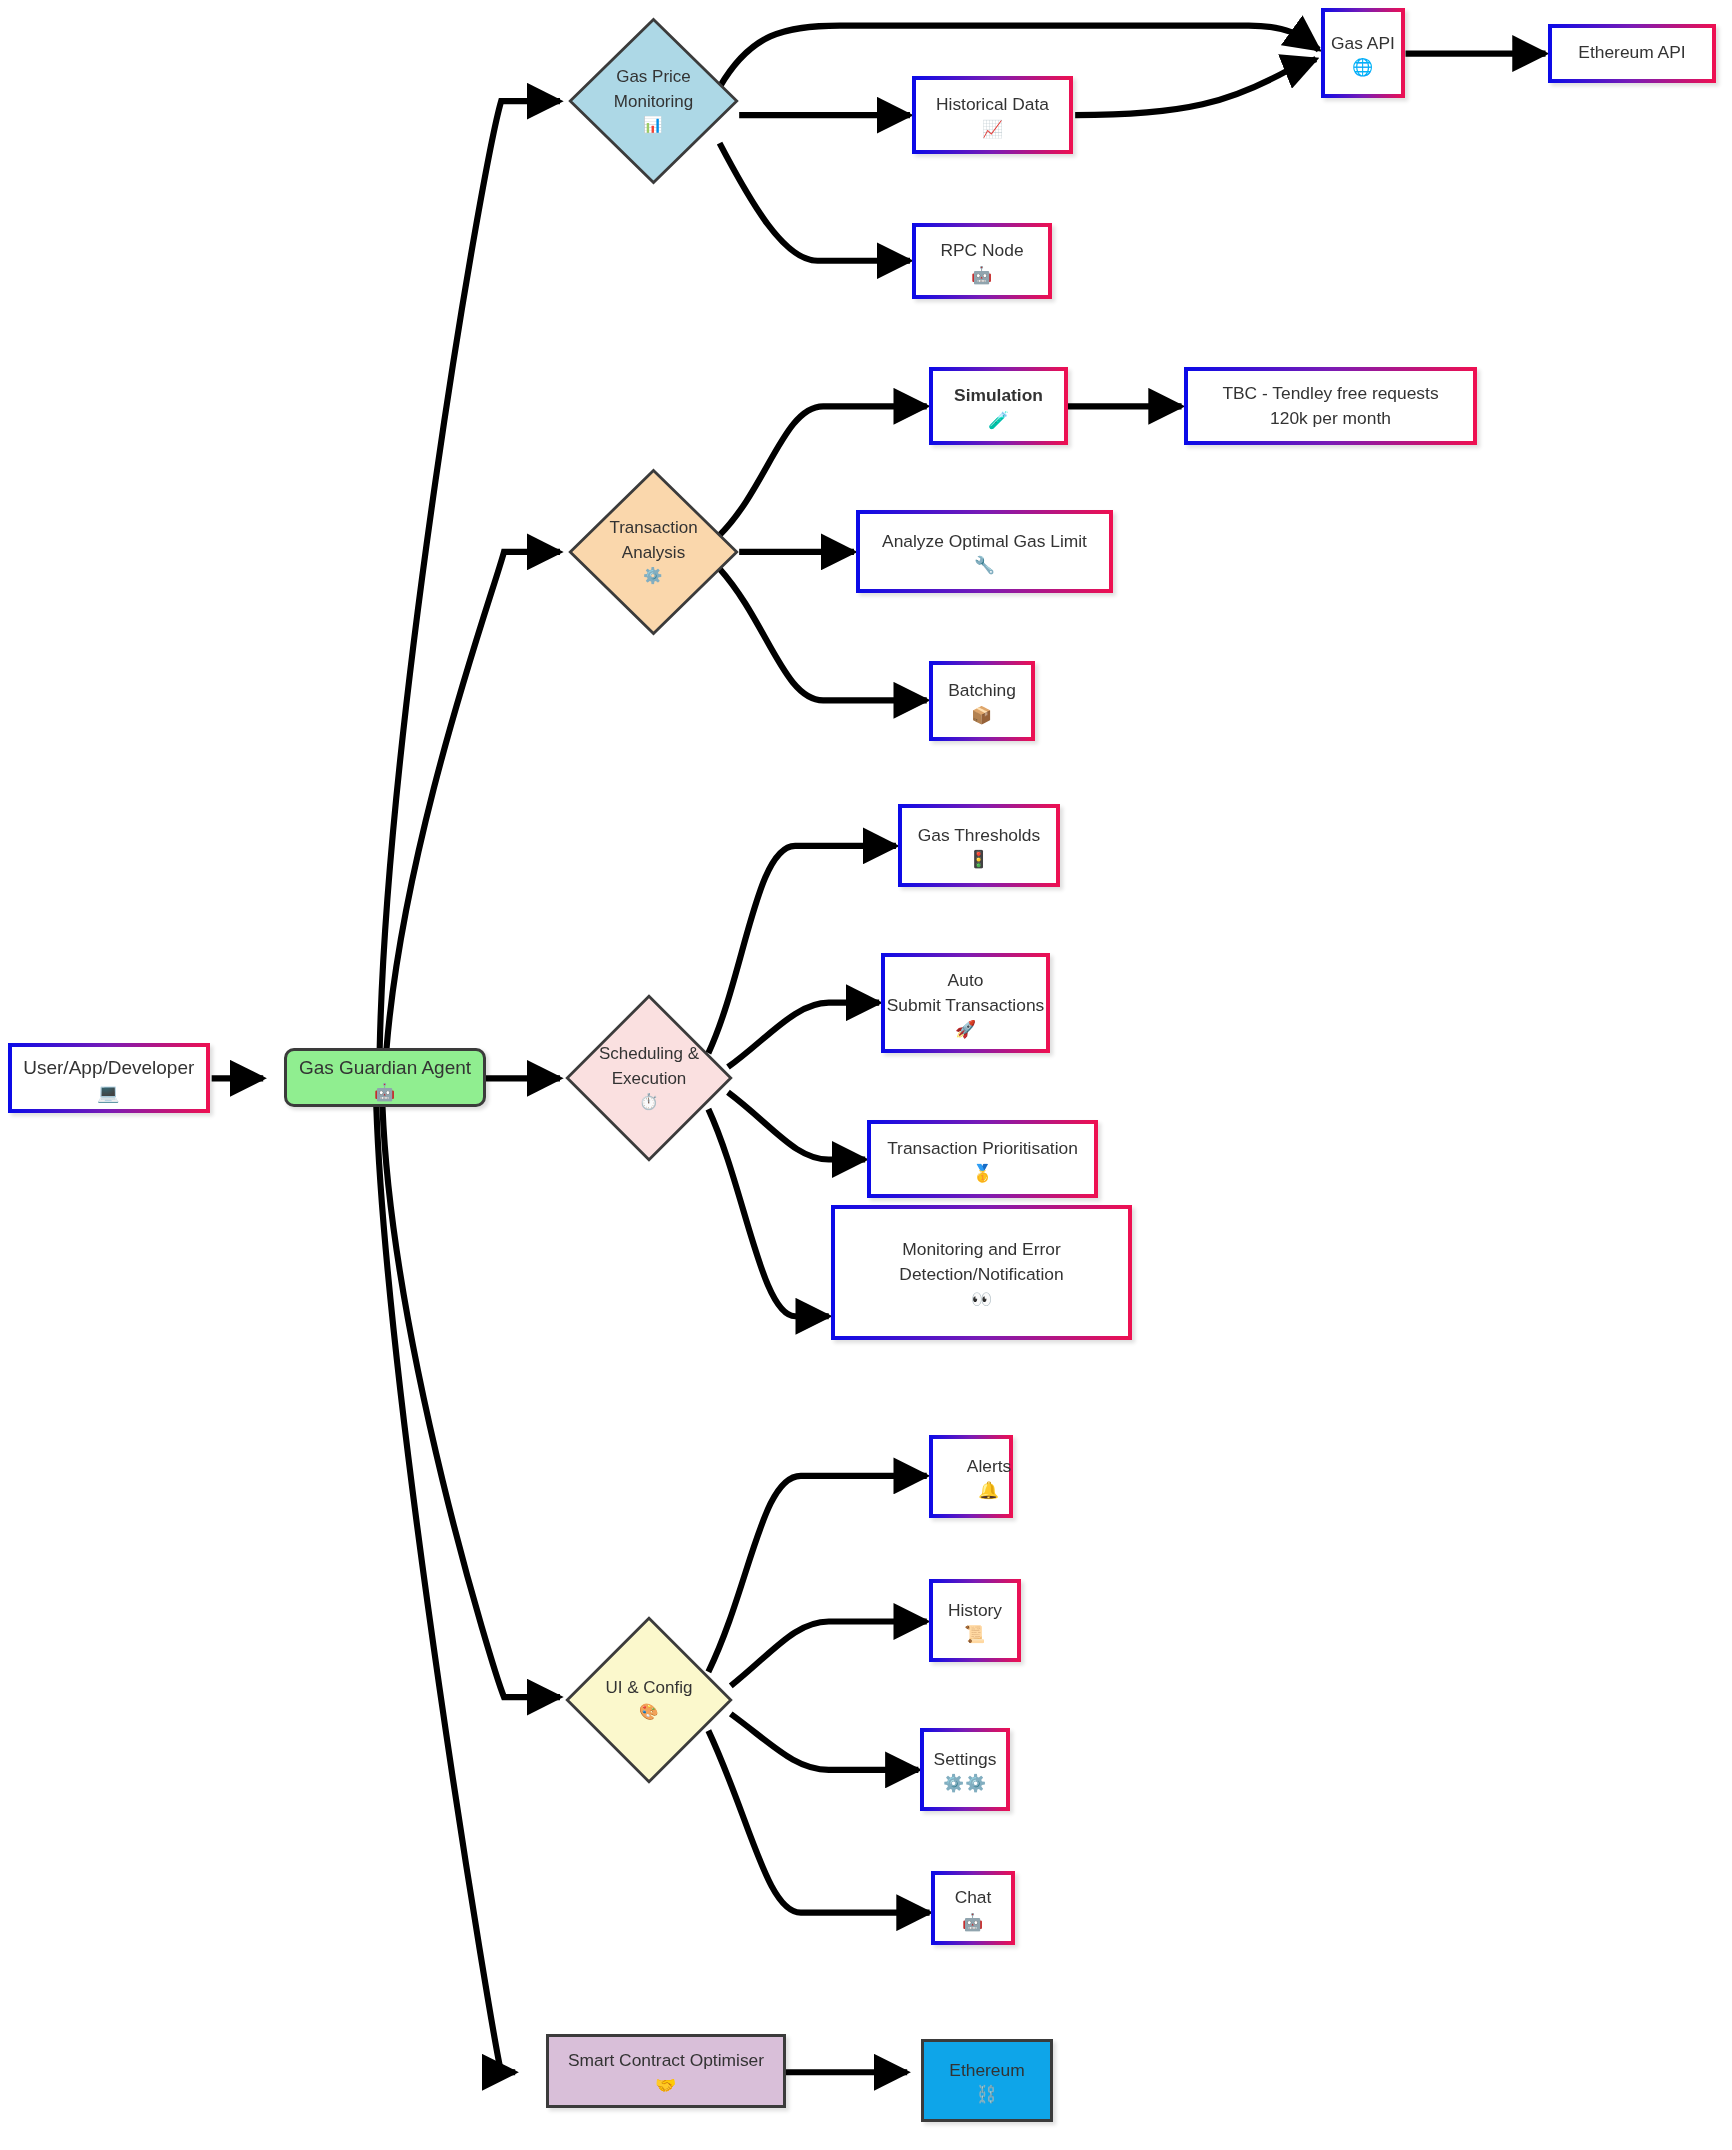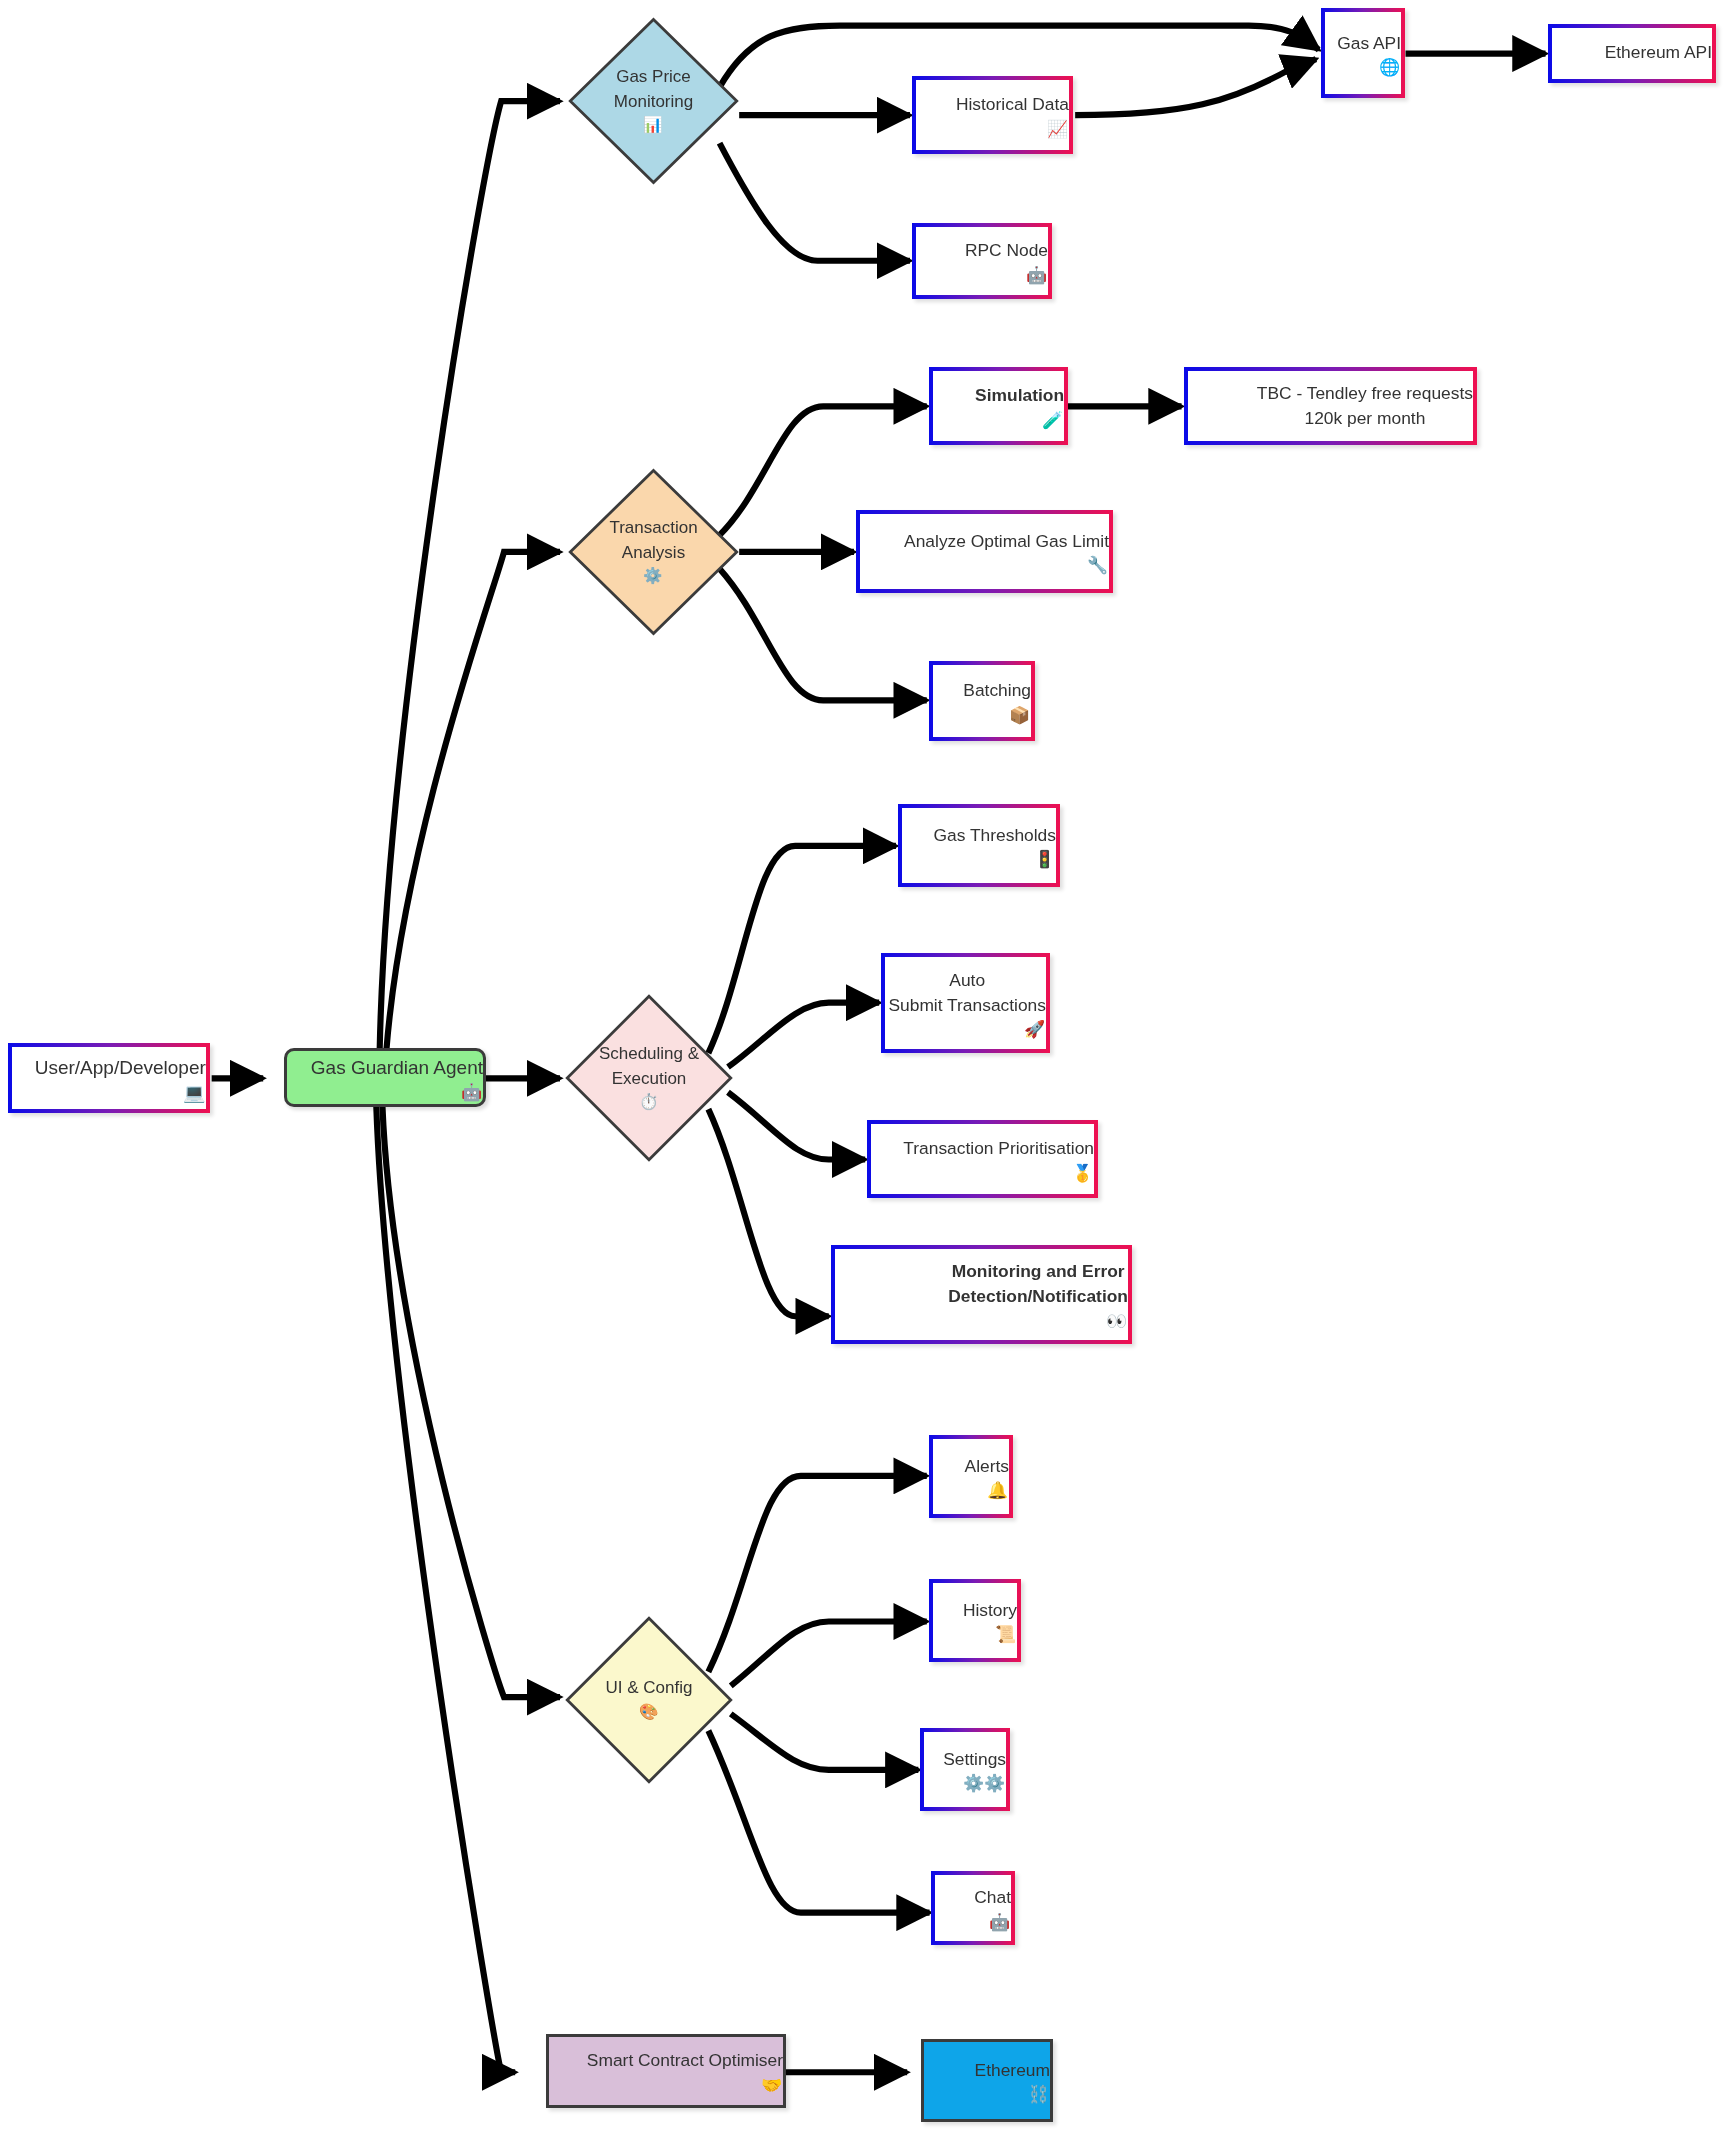--- a/index.html
+++ b/index.html
@@ -19,21 +19,21 @@
     position: absolute;
     left: 0; top: 0;
     width: 1732px;
     height: 2151px;
     pointer-events: none;
   }
   .node {
     position: absolute;
     display: flex;
     flex-direction: column;
-    align-items: flex-end;
+    align-items: center;
     justify-content: center;
     text-align: center;
     color: #333333;
     line-height: 1.45;
     z-index: 5;
   }
   .node .label { white-space: pre-line; }
   .node .emoji {
     display: block;
     line-height: 1;
@@ -245,21 +245,21 @@
     <span class="label">Auto
 Submit Transactions</span>
     <span class="emoji" style="font-size:17px;">🚀</span>
   </div>
 
   <div class="node rect-grad" style="left:867px; top:1120px; width:231px; height:78px; font-size:17.4px;">
     <span class="label">Transaction Prioritisation</span>
     <span class="emoji" style="font-size:17px;">🥇</span>
   </div>
 
-  <div class="node rect-grad" style="left:831px; top:1245px; width:301px; height:99px; font-size:17.4px;font-weight:bold;">
+  <div class="node rect-grad" style="left:831px; top:1205px; width:301px; height:135px; font-size:17.4px;">
     <span class="label">Monitoring and Error
 Detection/Notification</span>
     <span class="emoji" style="font-size:17px;">👀</span>
   </div>
 
   <div class="node rect-grad" style="left:929px; top:1435px; width:84px; height:83px; font-size:17.4px;padding-left:36px;">
     <span class="label">Alerts</span>
     <span class="emoji" style="font-size:17px;">🔔</span>
   </div>
 

